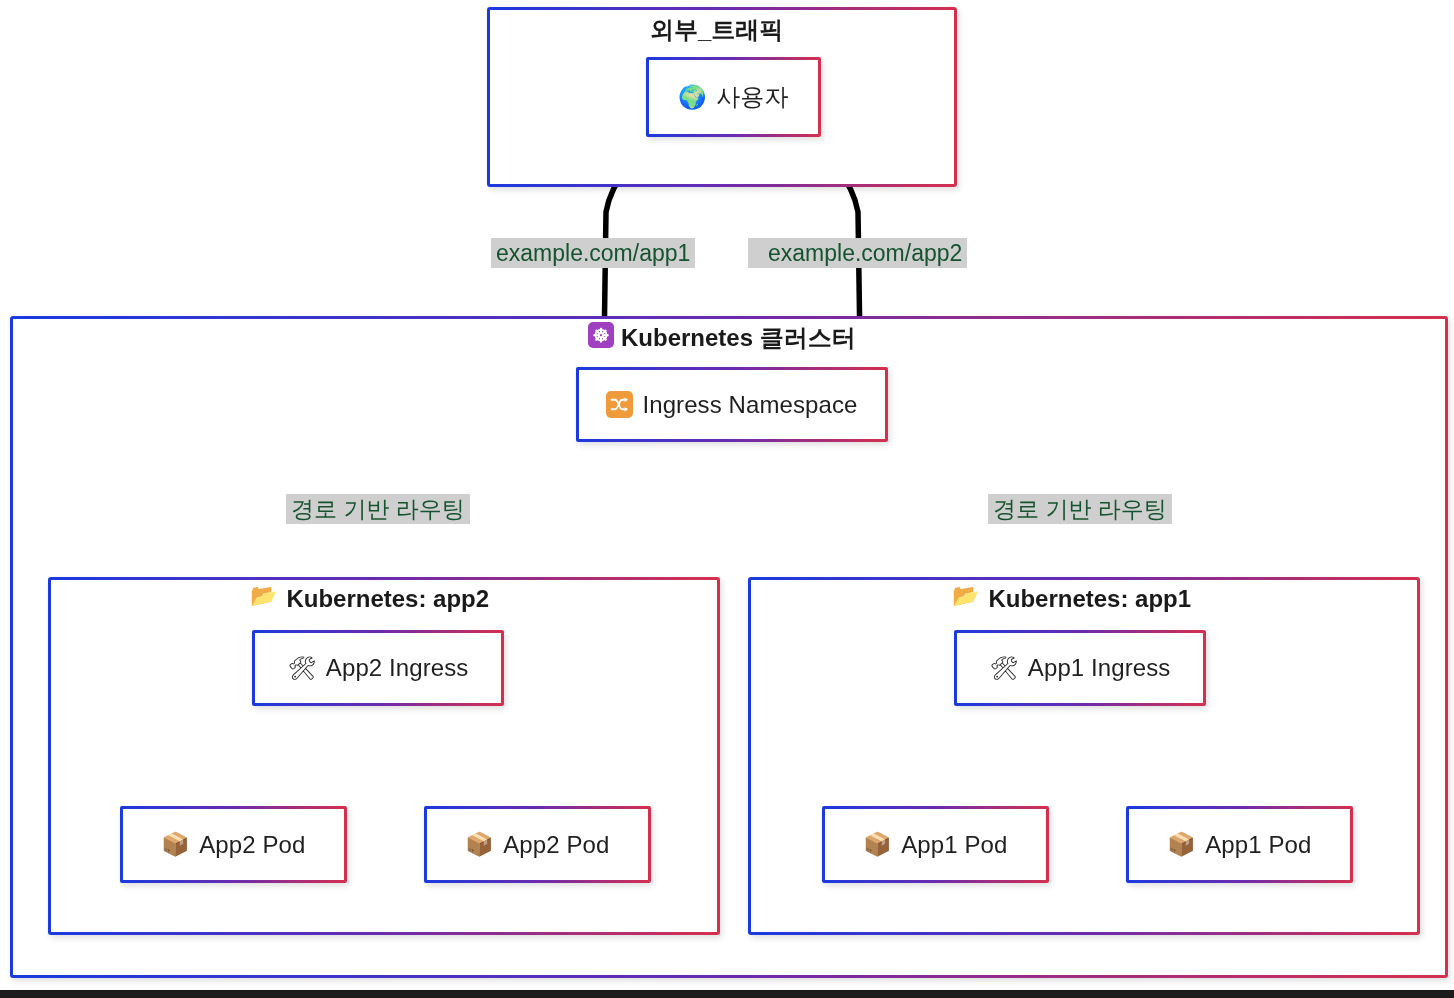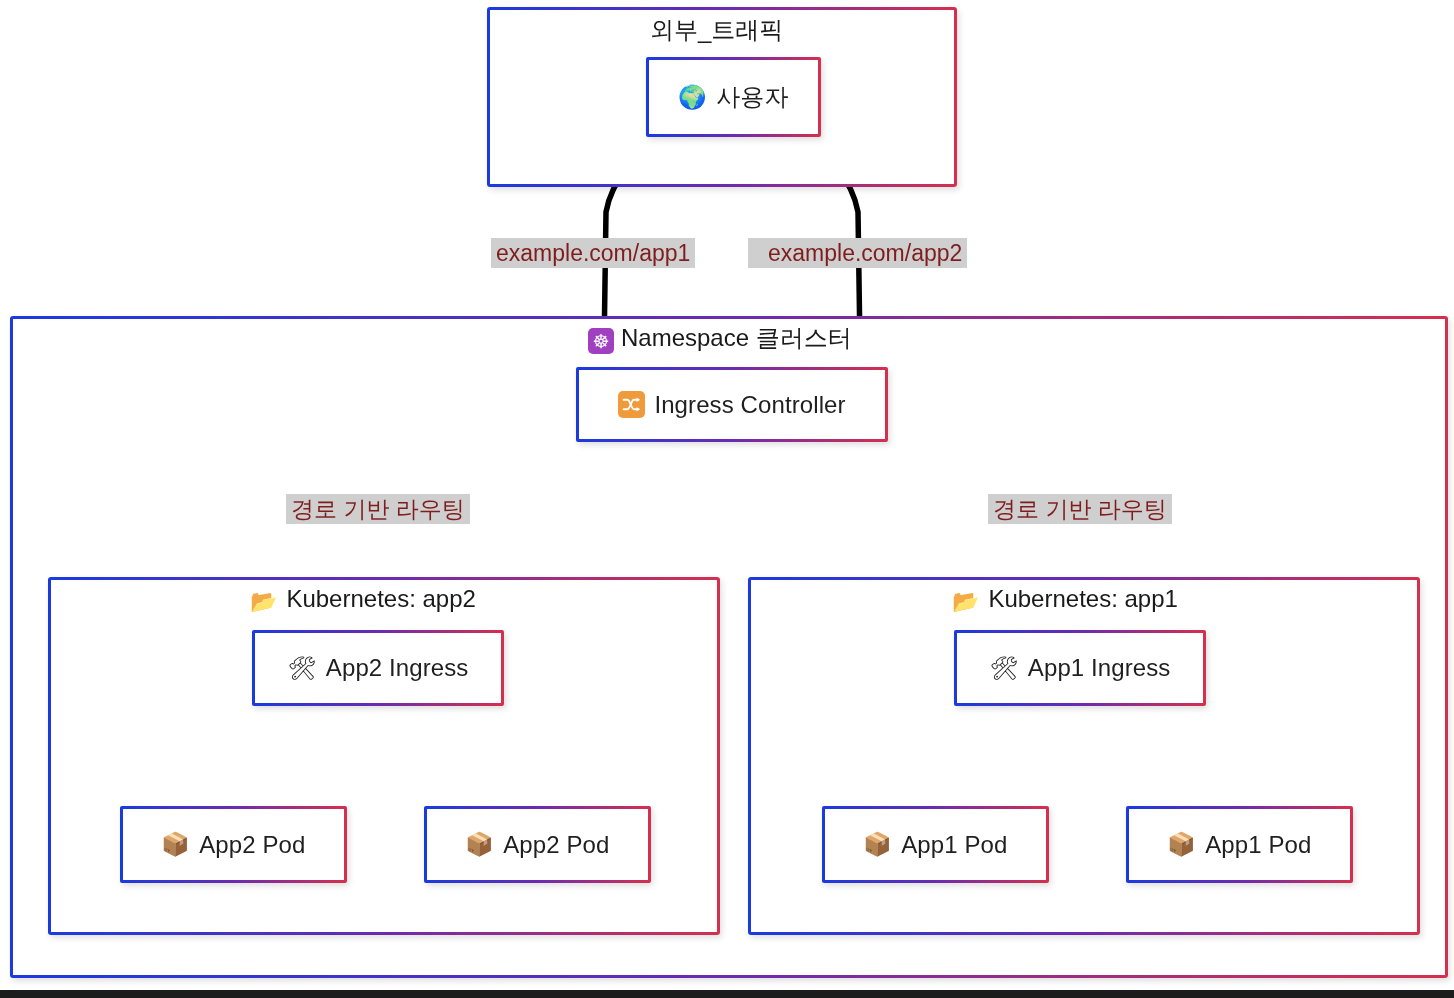--- a/index.html
+++ b/index.html
@@ -60,22 +60,23 @@
     display: inline-block;
   }
 
   
   .sg-title {
     position: absolute;
     font-size: 24px;
     color: #1a1a1a;
     white-space: nowrap;
     display: flex;
-    align-items: flex-end;
+    align-items: flex-start;
     background: transparent;
+    font-weight: bold;
   }
   .sg-title .sg-icon {
     margin-right: 9px;
     font-size: 22px;
     line-height: 1;
   }
   .k8s-badge {
     display: inline-flex;
     align-items: center;
     justify-content: center;
@@ -100,21 +101,21 @@
     font-size: 18px;
     line-height: 1;
     margin-right: 9px;
     font-weight: bold;
   }
 
   
   .edge-label {
     position: absolute;
     background: #cfcfcf;
-    color: #7f1d1d;
+    color: #14532d;
     font-size: 23px;
     padding: 2px 5px;
     white-space: nowrap;
     line-height: 1.15;
   }
 
   
   .bottom-bar {
     position: absolute;
     left: 0;
@@ -166,33 +167,33 @@
   <div class="edge-label" style="left:491px; top:238px;">
     <span>example.com/app1</span>
   </div>
   <div class="edge-label" style="left:748px; top:238px;padding-left:20px;">
     <span>example.com/app2</span>
   </div>
 
   <div class="gbox subgraph" style="left:10px; top:316px; width:1438px; height:662px;"></div>
   <div class="sg-title" style="left:588px; top:322px;">
     <span class="k8s-badge">☸</span>
-    <span>Namespace 클러스터</span>
+    <span>Kubernetes 클러스터</span>
   </div>
 
   <div class="gbox node" style="left:576px; top:367px; width:312px; height:75px;">
     <span class="ingress-badge">
       <svg width="19" height="19" viewBox="0 0 24 24" aria-hidden="true">
         <path d="M2 6 H7 C10 6 12 18 15 18 H21" fill="none" stroke="#ffffff" stroke-width="2.4" stroke-linecap="round"></path>
         <path d="M2 18 H7 C10 18 12 6 15 6 H21" fill="none" stroke="#ffffff" stroke-width="2.4" stroke-linecap="round"></path>
         <path d="M18.5 3 L22 6 L18.5 9 z" fill="#ffffff"></path>
         <path d="M18.5 15 L22 18 L18.5 21 z" fill="#ffffff"></path>
       </svg>
     </span>
-    <span>Ingress Controller</span>
+    <span>Ingress Namespace</span>
   </div>
 
   <div class="edge-label" style="left:286px; top:494px;">
     <span>경로 기반 라우팅</span>
   </div>
   <div class="edge-label" style="left:988px; top:494px;">
     <span>경로 기반 라우팅</span>
   </div>
 
   <div class="gbox subgraph" style="left:48px; top:577px; width:672px; height:358px;"></div>

